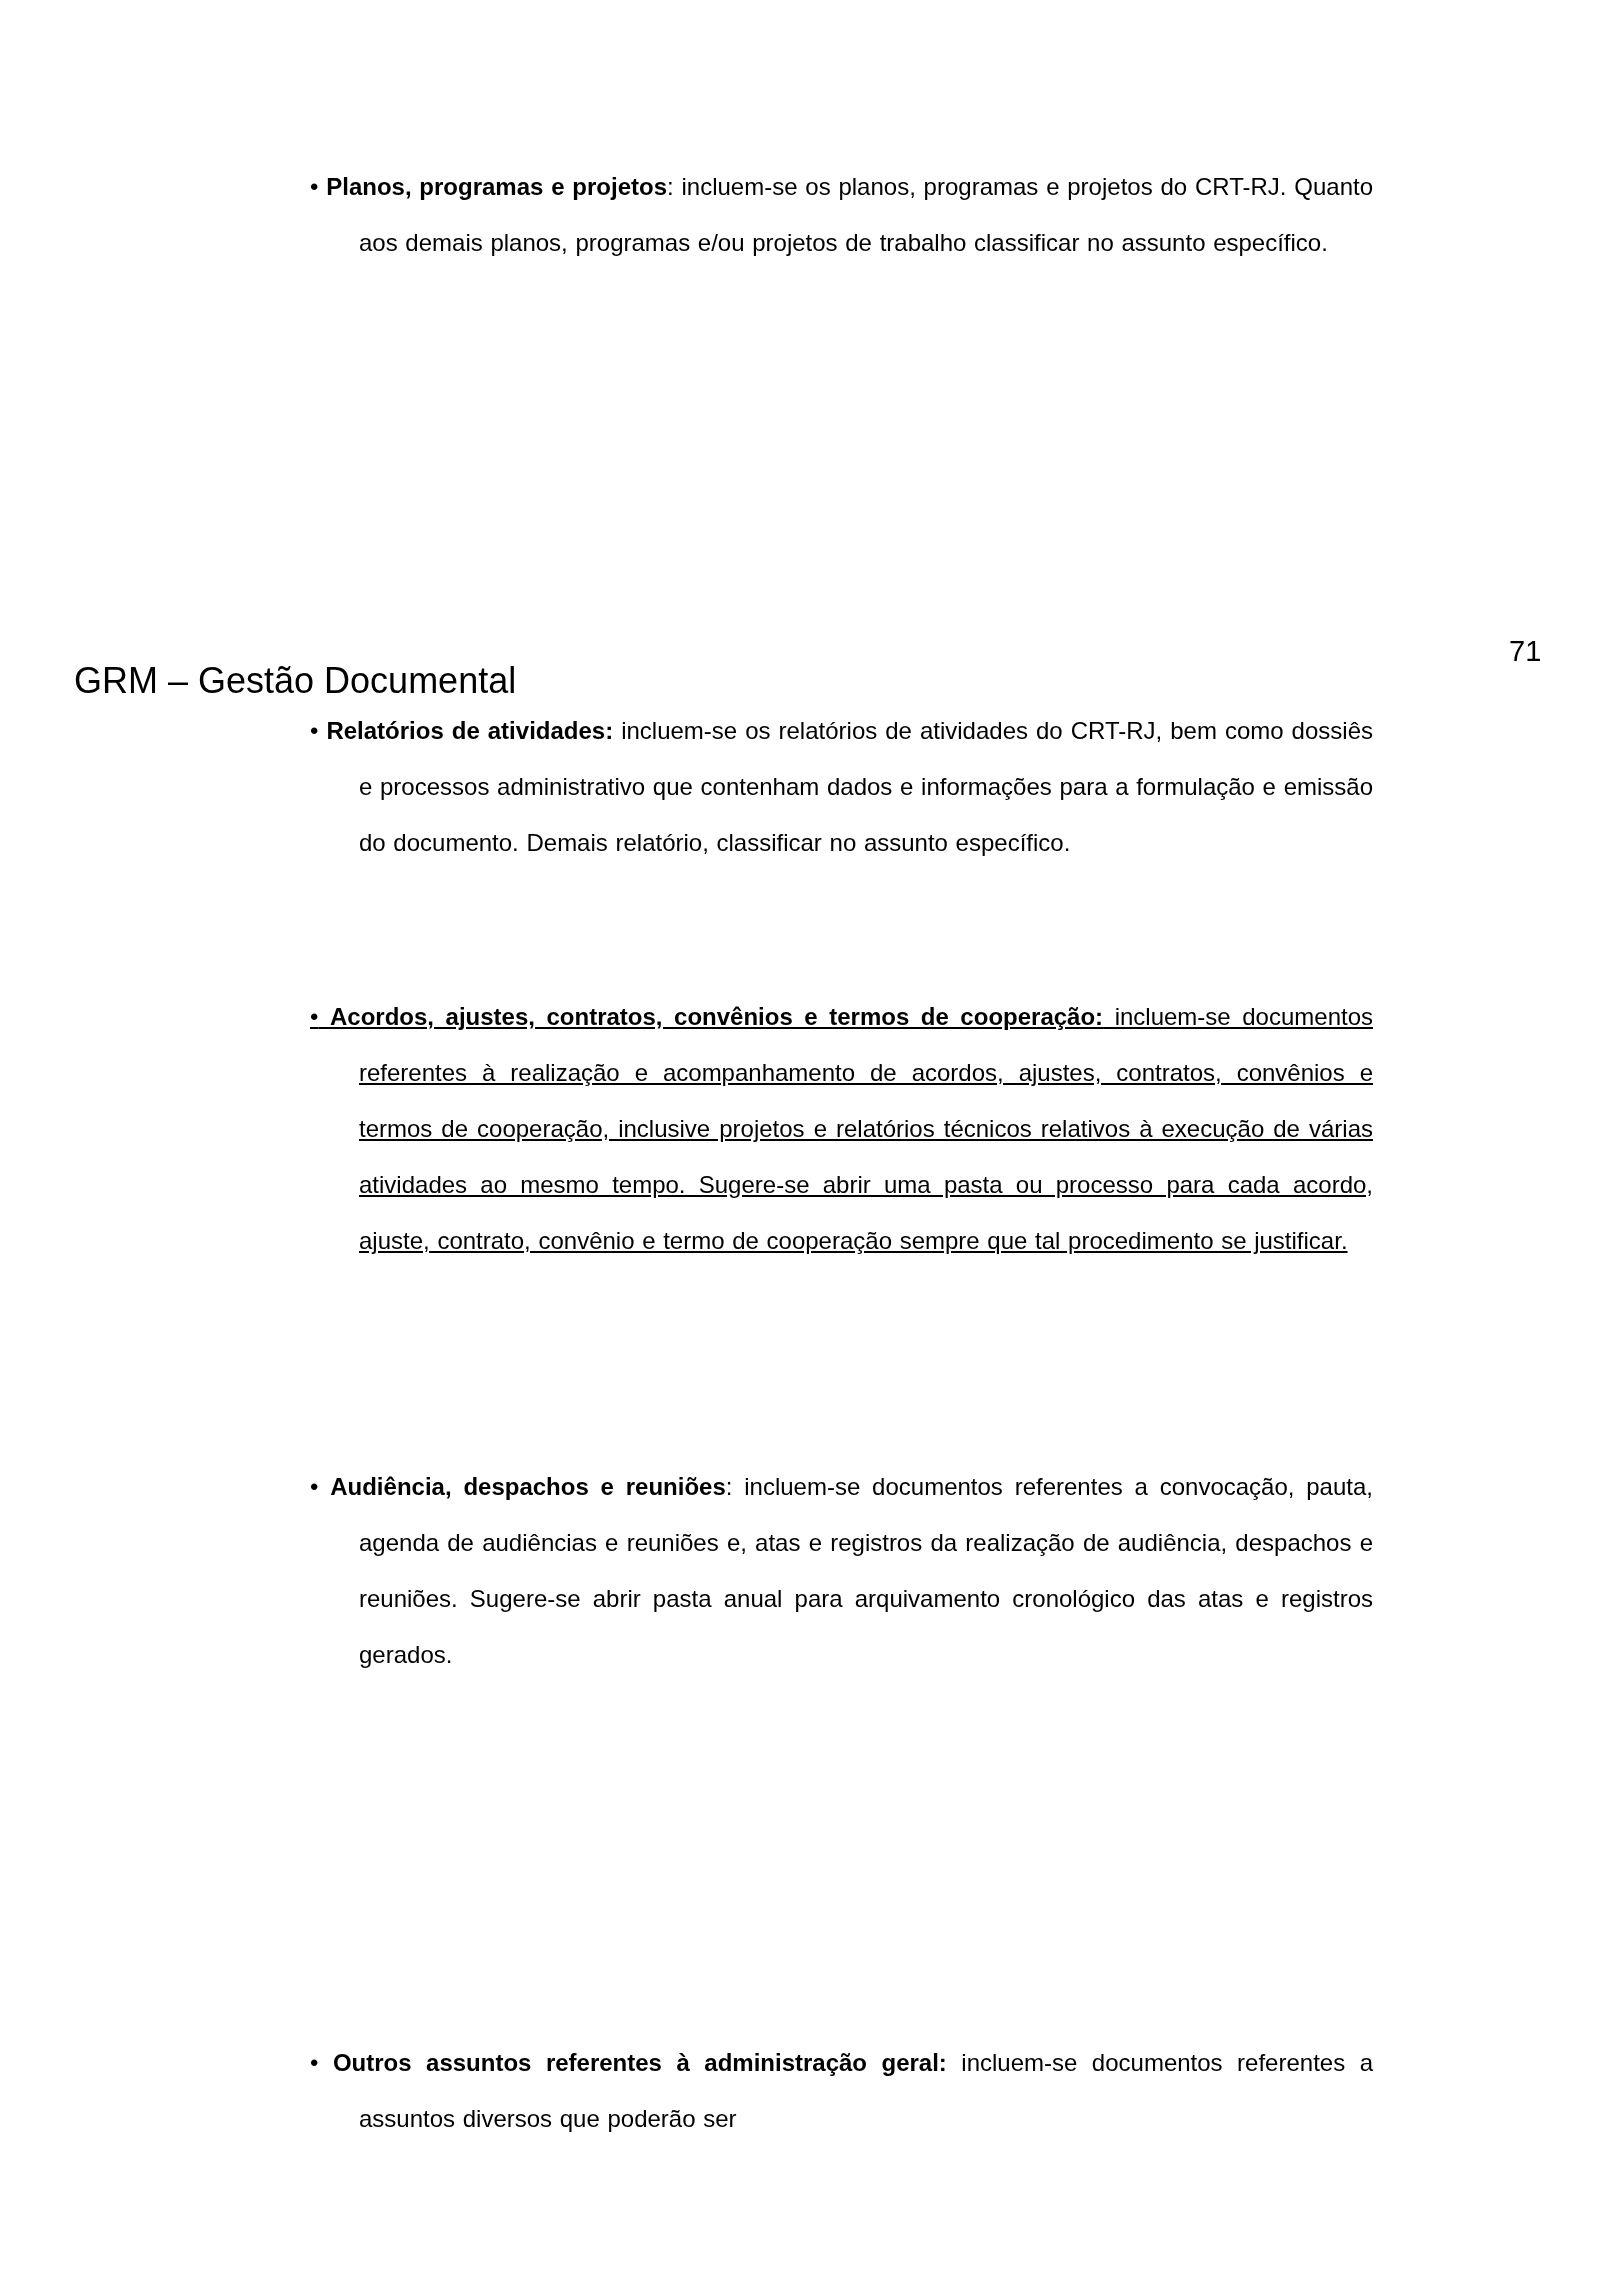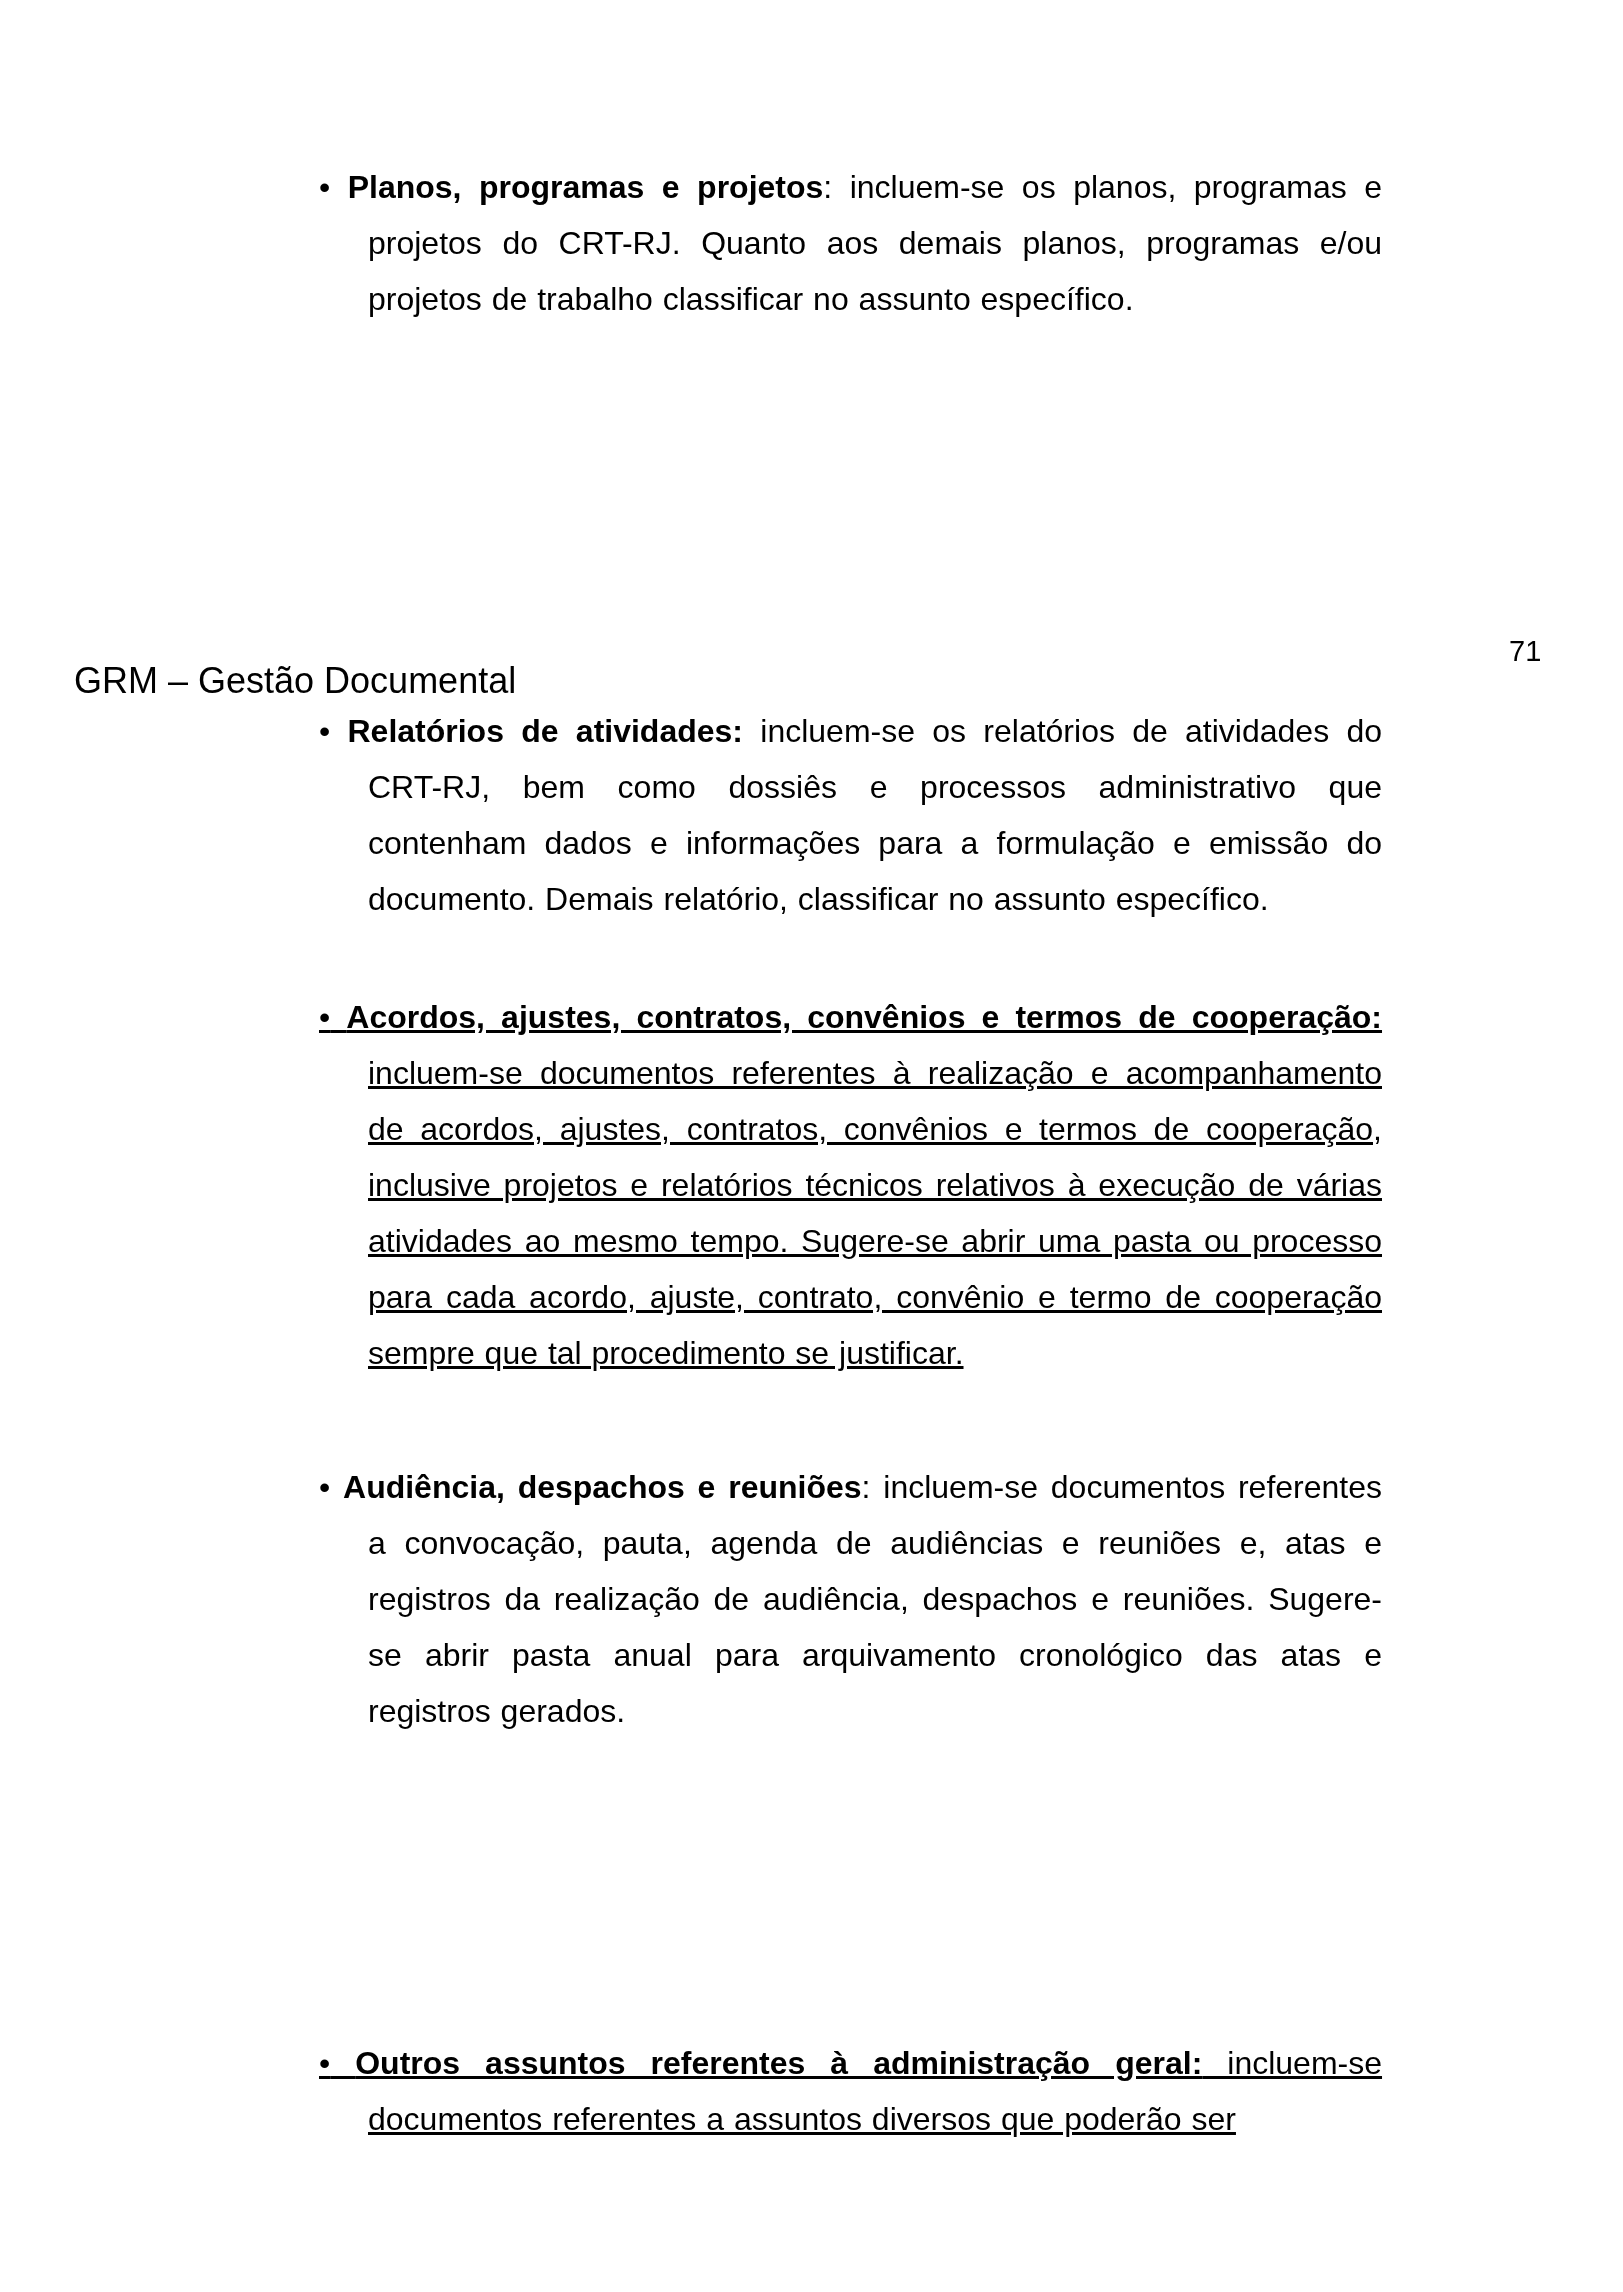--- a/index.html
+++ b/index.html
@@ -11,39 +11,39 @@
     position: relative;
     width: 1623px;
     height: 2293px;
     background: #ffffff;
     color: #000000;
     font-family: "Liberation Sans", sans-serif;
     overflow: hidden;
   }
   .para {
     position: absolute;
-    left: 319px;
+    left: 310px;
     width: 1014px;
     padding-left: 49px;
     text-indent: -49px;
-    font-size: 32px;
+    font-size: 24px;
     line-height: 56px;
     text-align: justify;
     text-align-last: left;
     word-spacing: 1px;
     color: #000000;
   }
   .b { font-weight: bold; }
   .p1 { top: 159px; }
   .p2 { top: 398px; }
   .p3 { top: 703px; }
   .p4 { top: 989px; text-decoration: underline; }
   .p5 { top: 1459px; }
   .p6 { top: 1798px; }
-  .p7 { top: 2035px; text-decoration: underline; }
+  .p7 { top: 2035px; }
   .page-number {
     position: absolute;
     top: 635px;
     left: 1509px;
     font-size: 29px;
     line-height: 33px;
     color: #000000;
   }
   .running-header {
     position: absolute;

